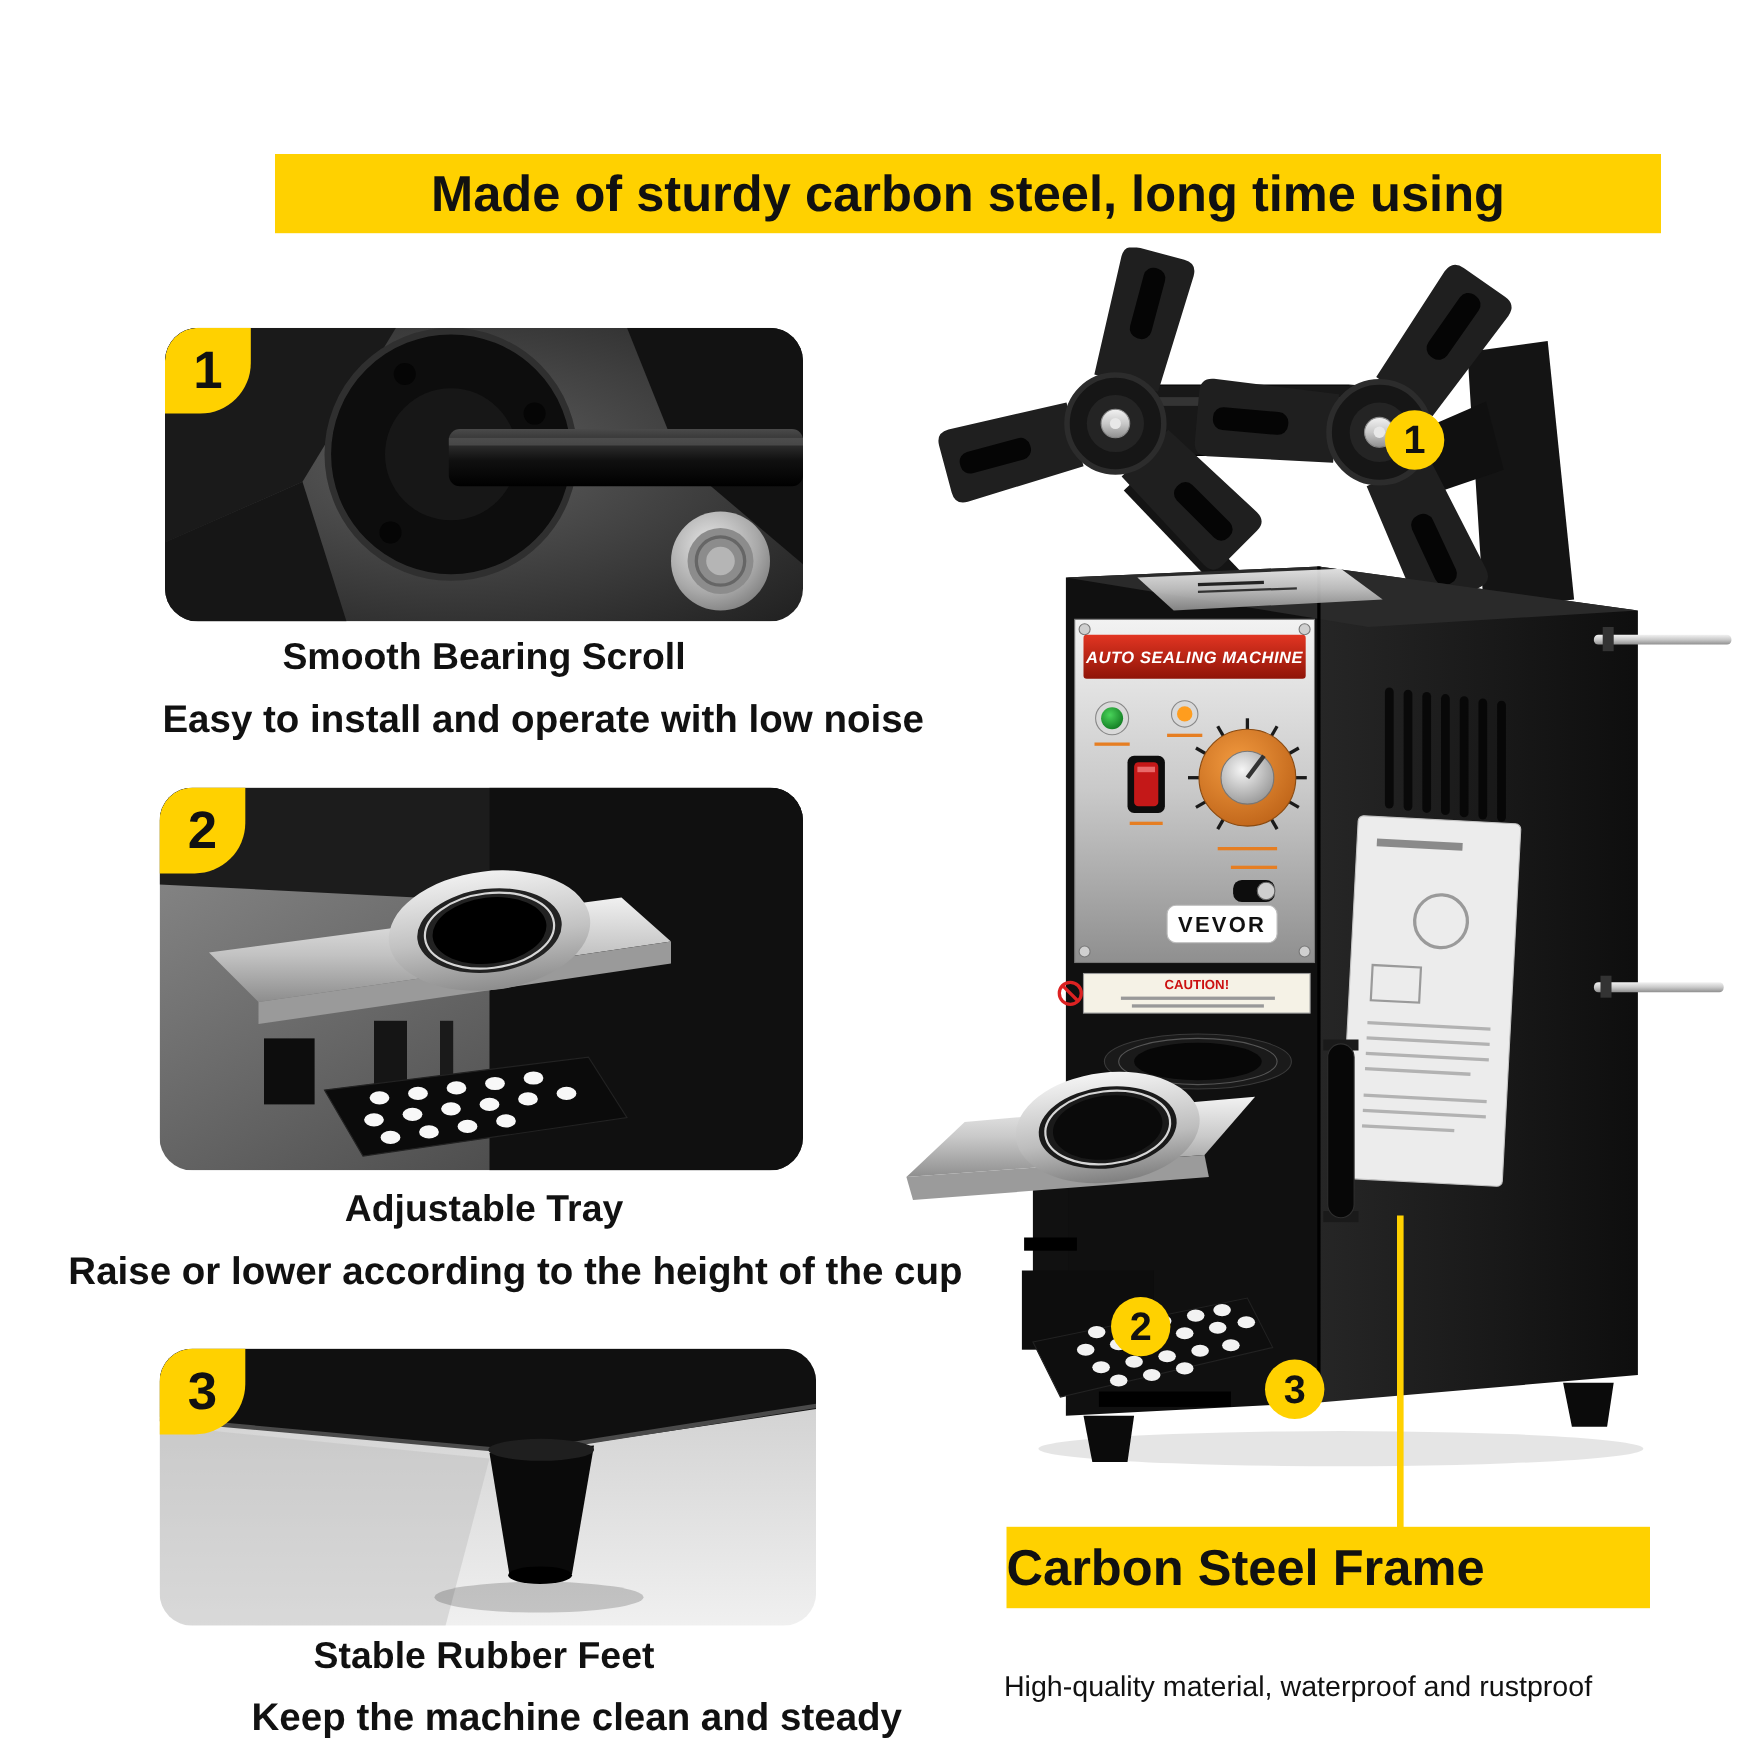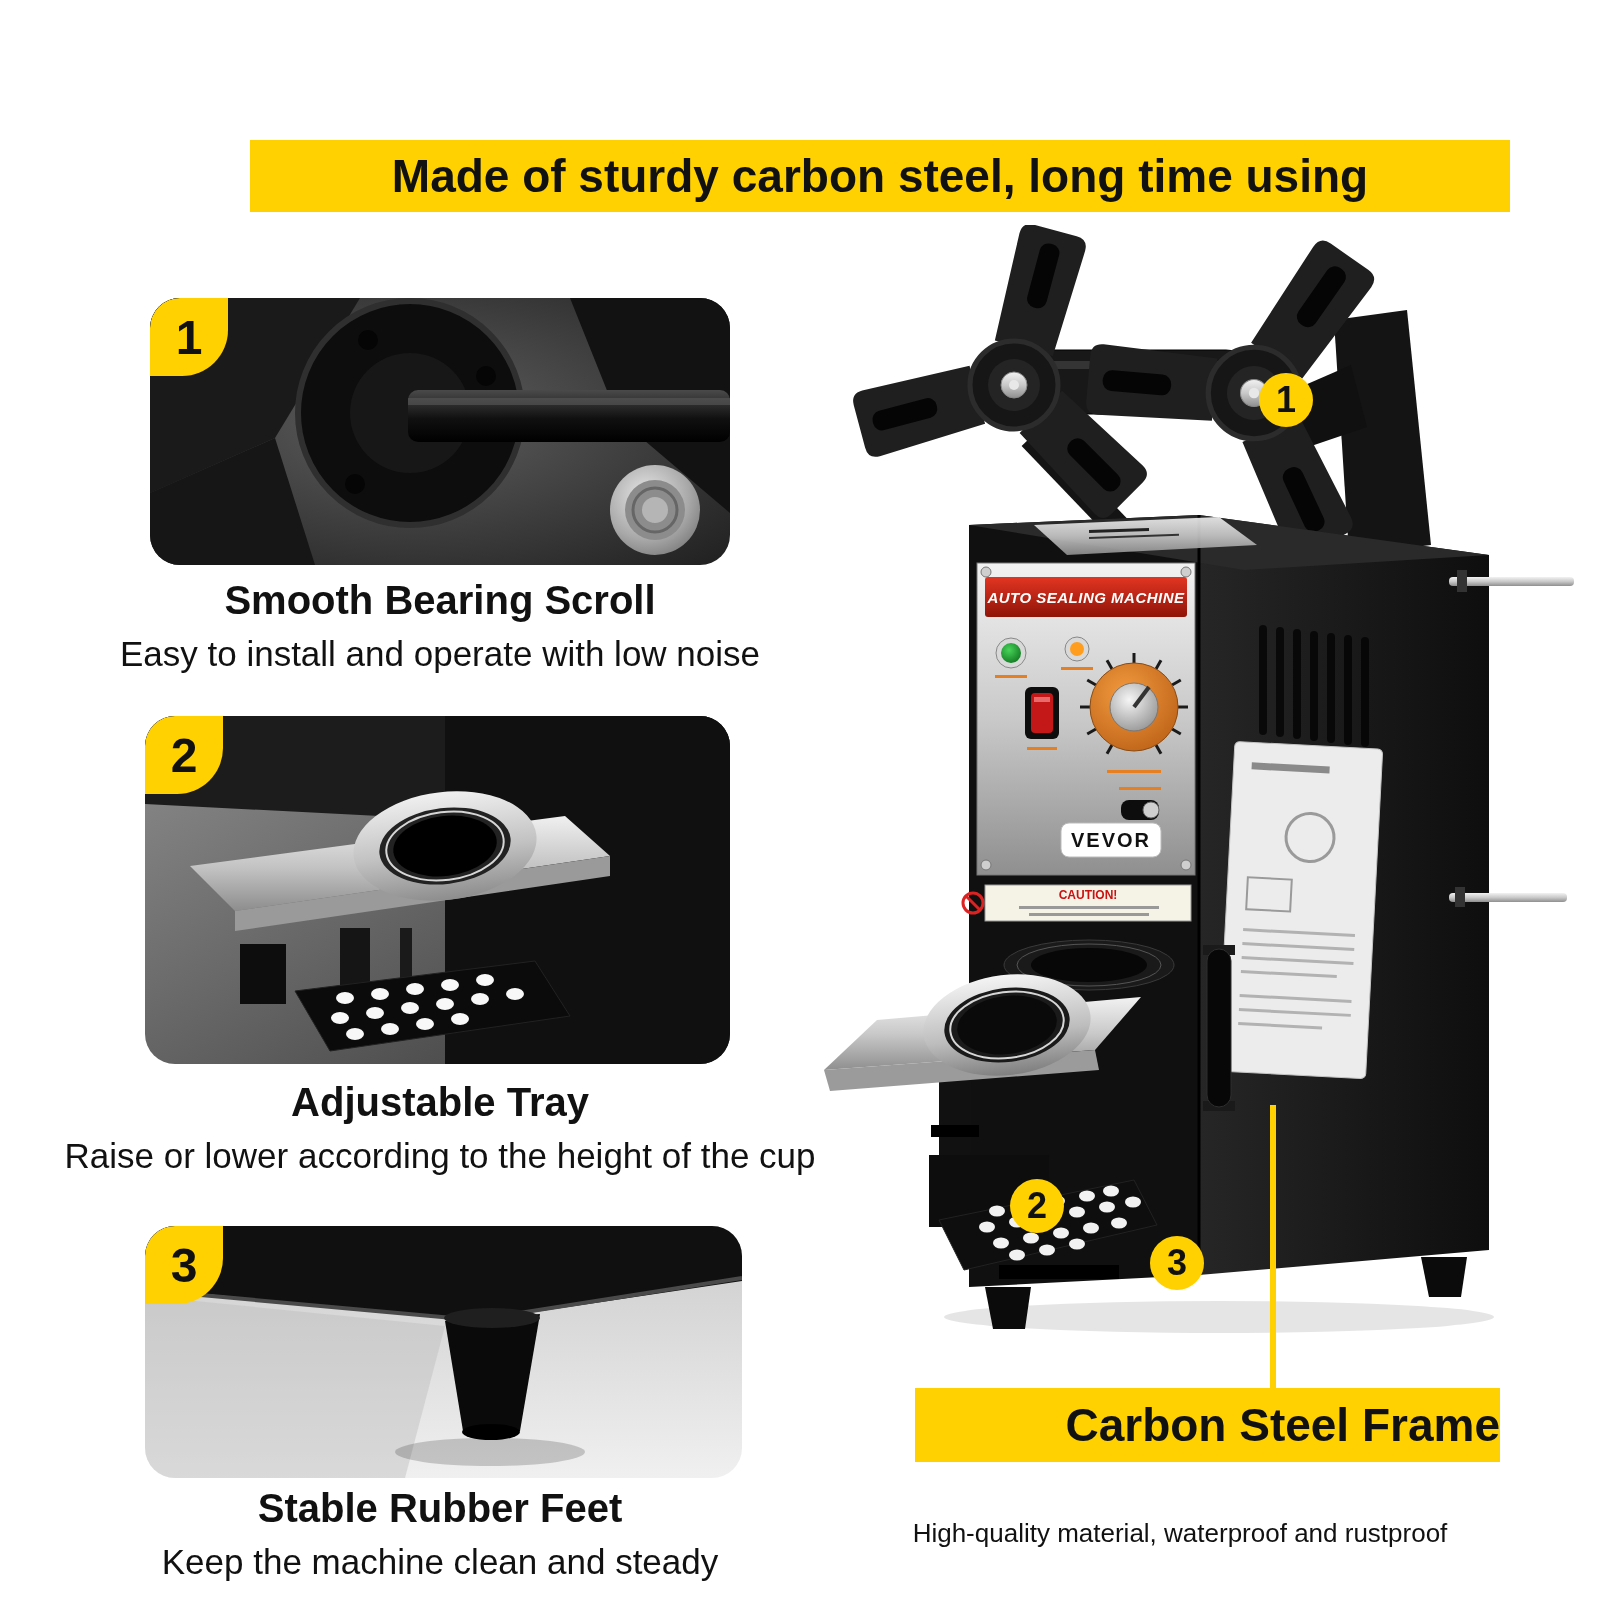--- a/index.html
+++ b/index.html
@@ -17,42 +17,42 @@
   .photo { position:absolute; border-radius:30px; overflow:hidden; }
   .photo svg { display:block; }
   .photo1 { left:150px; top:298px; width:580px; height:267px; }
   .photo2 { left:145px; top:716px; width:585px; height:348px; }
   .photo3 { left:145px; top:1226px; width:597px; height:252px; }
 
   .num-badge { position:absolute; top:0; left:0; width:78px; height:78px; background:#FFD100;
                border-radius:30px 0 46px 0; display:flex; align-items:center; justify-content:center;
                font-size:48px; font-weight:bold; color:#111; }
 
-  .f-title { position:absolute; width:700px; text-align:center; font-size:40px; font-weight:bold; color:#111; }
-  .f-desc  { position:absolute; text-align:center; font-size:35px; font-weight:normal; color:#111; }
+  .f-title { position:absolute; width:700px; text-align:center; font-size:34px; font-weight:bold; color:#111; }
+  .f-desc  { position:absolute; text-align:right; font-size:35px; font-weight:bold; color:#111; }
   .cap1-t { left:90px;  top:578px; }
   .cap1-d { left:40px;  top:634px; width:800px; }
   .cap2-t { left:90px;  top:1080px; }
   .cap2-d { left:5px;   top:1136px; width:870px; }
   .cap3-t { left:90px;  top:1486px; }
   .cap3-d { left:60px;  top:1542px; width:760px; }
 
   .machine-wrap { position:absolute; left:789px; top:225px; width:815px; height:1120px; }
 
   .circle-badge { position:absolute; width:54px; height:54px; border-radius:50%; background:#FFD100;
                   display:flex; align-items:center; justify-content:center; font-size:36px; font-weight:bold;
                   color:#111; z-index:5; }
   .badge1 { left:1259px; top:373px; }
   .badge2 { left:1010px; top:1179px; }
   .badge3 { left:1150px; top:1236px; }
 
   .yline { position:absolute; left:1270px; top:1105px; width:6px; height:285px; background:#FFD100; z-index:4; }
 
   .callout-box { position:absolute; left:915px; top:1388px; width:585px; height:74px; background:#FFD100;
-                 display:flex; align-items:center; justify-content:flex-end; z-index:5; }
+                 display:flex; align-items:center; justify-content:flex-start; z-index:5; }
   .callout-box span { font-size:46px; font-weight:bold; color:#111; white-space:nowrap; }
   .callout-desc { position:absolute; left:810px; top:1518px; width:740px; text-align:center; font-size:26px; color:#111; }
 </style>
 </head>
 <body>
 
 <div class="page">
 
 
   <div class="banner">

